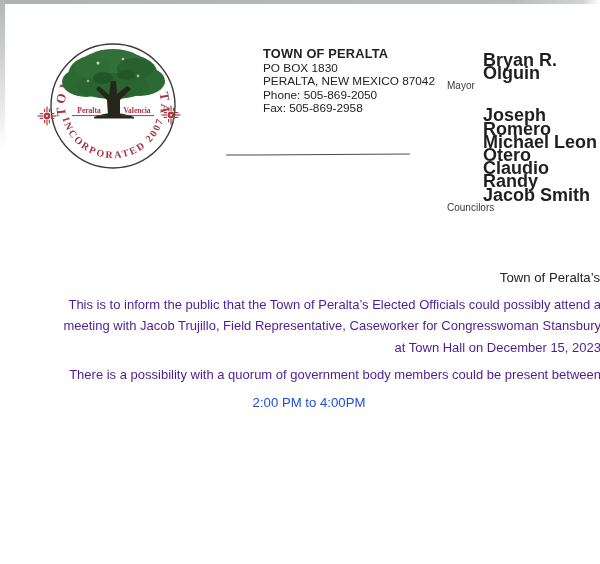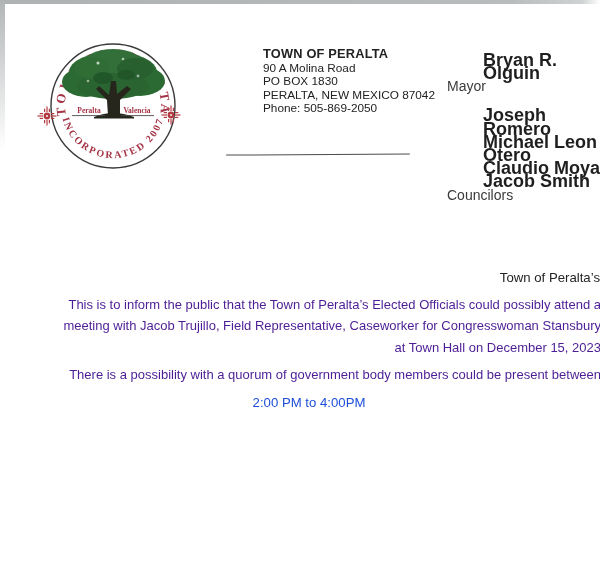--- a/index.html
+++ b/index.html
@@ -14,21 +14,21 @@
     background:linear-gradient(to right,#aeb2b3 0,#b9bcbd 85%,#cfd2d3 97%,#ffffff 100%);}
   .scan-edge-left{position:absolute;left:0;top:0;width:5px;height:150px;
     background:linear-gradient(to bottom,#b2b5b6,rgba(255,255,255,0));}
   .abs{position:absolute;}
   
   .addr{left:263px;top:46px;line-height:13.4px;font-size:11.8px;color:#222;}
   .addr .org{font-size:12.8px;font-weight:bold;line-height:16px;letter-spacing:.2px;}
   
   .officials{left:447px;top:54px;color:#1f1f1f;}
   .officials .name{font-size:18px;font-weight:bold;line-height:13.2px;padding-left:36px;}
-  .officials .role{font-size:14px;line-height:12px;color:#3a3a3a;}
+  .officials .role{font-size:10px;line-height:12px;color:#3a3a3a;}
   .officials .spacer{height:17px;}
   
   .rule{left:226px;top:154px;width:184px;height:1.3px;background:#4c4c4c;
     transform:rotate(-0.35deg);border-radius:1px;}
   
   .doc-title{left:44px;top:270px;width:556px;text-align:right;
     font-size:13.2px;font-weight:normal;color:#242424;}
   .para{left:17px;width:584px;text-align:right;font-size:13px;color:#4c1d95;}
   .para .ln{line-height:21.4px;}
   .p1{top:294px;}
@@ -105,33 +105,33 @@
       <text x="61" y="87" font-size="7.5" fill="#a43345" text-anchor="middle">Peralta</text>
       <text x="109" y="87" font-size="7.5" fill="#a43345" text-anchor="middle">Valencia</text>
     </g>
 
     <use href="#zia" transform="translate(19,90)"></use>
     <use href="#zia" transform="translate(143,89)"></use>
   </svg>
 
   <div class="abs addr">
     <div class="org">TOWN OF PERALTA</div>
-    <div>90 A Molina Road</div>
     <div>PO BOX 1830</div>
     <div>PERALTA, NEW MEXICO 87042</div>
     <div>Phone: 505-869-2050</div>
+    <div>Fax: 505-869-2958</div>
   </div>
 
   <div class="abs officials">
     <div class="name">Bryan R. Olguin</div>
     <div class="role">Mayor</div>
     <div class="spacer"></div>
     <div class="name">Joseph Romero</div>
     <div class="name">Michael Leon Otero</div>
-    <div class="name">Claudio Moya</div>
+    <div class="name">Claudio Randy</div>
     <div class="name">Jacob Smith</div>
     <div class="role">Councilors</div>
   </div>
 
   <div class="abs rule"></div>
 
   <div class="abs doc-title">Town of Peralta’s</div>
 
   <div class="abs para p1">
     <div class="ln">This is to inform the public that the Town of Peralta’s Elected Officials could possibly attend a</div>

